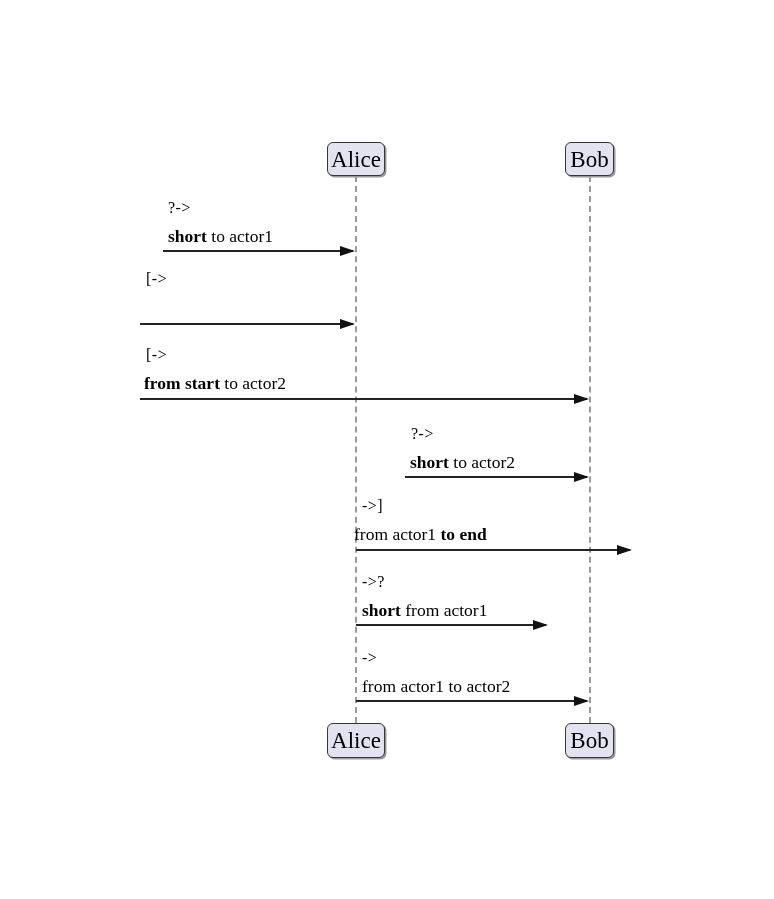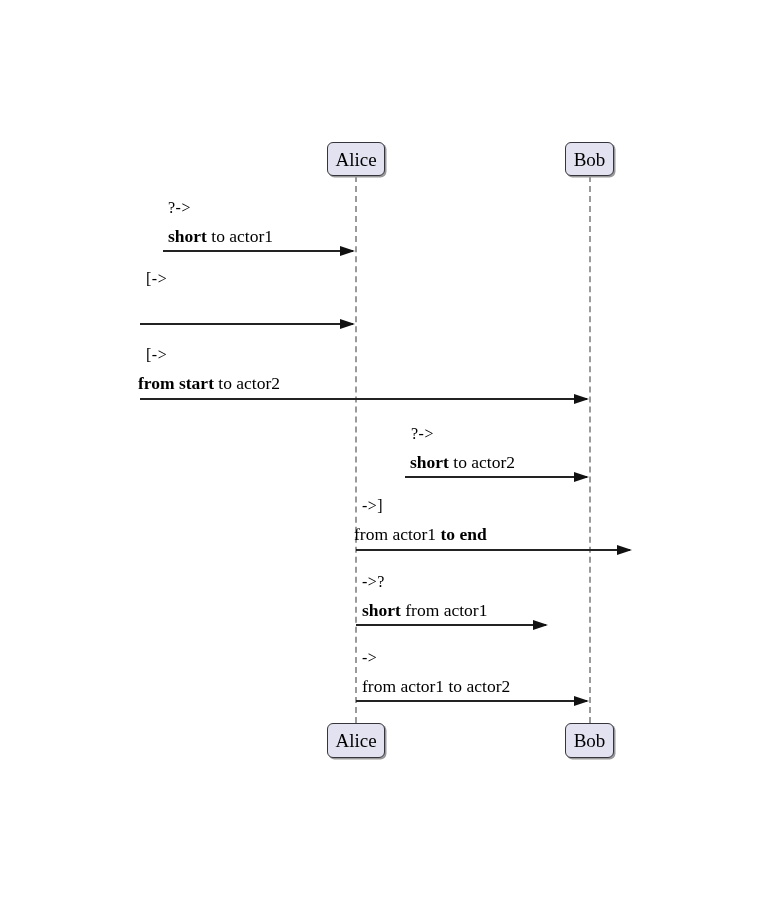--- a/index.html
+++ b/index.html
@@ -19,21 +19,21 @@
   .actor-box {
     position: absolute;
     box-sizing: border-box;
     background: #e2e2f0;
     border: 1.6px solid #35353b;
     border-radius: 6px;
     box-shadow: 1.5px 1.5px 0 #9a9a9a;
     display: flex;
     align-items: center;
     justify-content: center;
-    font-size: 19px;
+    font-size: 23px;
     line-height: 1;
   }
   .lifeline {
     position: absolute;
     width: 0;
     border-left: 2px dashed #9a9a9a;
   }
   .op-label {
     position: absolute;
     font-size: 16px;
@@ -93,21 +93,21 @@
     <div class="head"></div>
   </div>
 
   <div class="op-label" style="left:146px; top:270px;">[-&gt;</div>
   <div class="arrow" style="left:140px; top:324px; width:215px;">
     <div class="line"></div>
     <div class="head"></div>
   </div>
 
   <div class="op-label" style="left:146px; top:346px;">[-&gt;</div>
-  <div class="msg-label" style="left:138px; top:373px;"><span></span><span class="b">from start</span><span> to actor2</span></div>
+  <div class="msg-label" style="left:144px; top:373px;"><span></span><span class="b">from start</span><span> to actor2</span></div>
   <div class="arrow" style="left:140px; top:399px; width:449px;">
     <div class="line"></div>
     <div class="head"></div>
   </div>
 
   <div class="op-label" style="left:411px; top:425px;">?-&gt;</div>
   <div class="msg-label" style="left:410px; top:452px;text-align:center;"><span></span><span class="b">short</span><span> to actor2</span></div>
   <div class="arrow" style="left:405px; top:477px; width:184px;">
     <div class="line"></div>
     <div class="head"></div>

